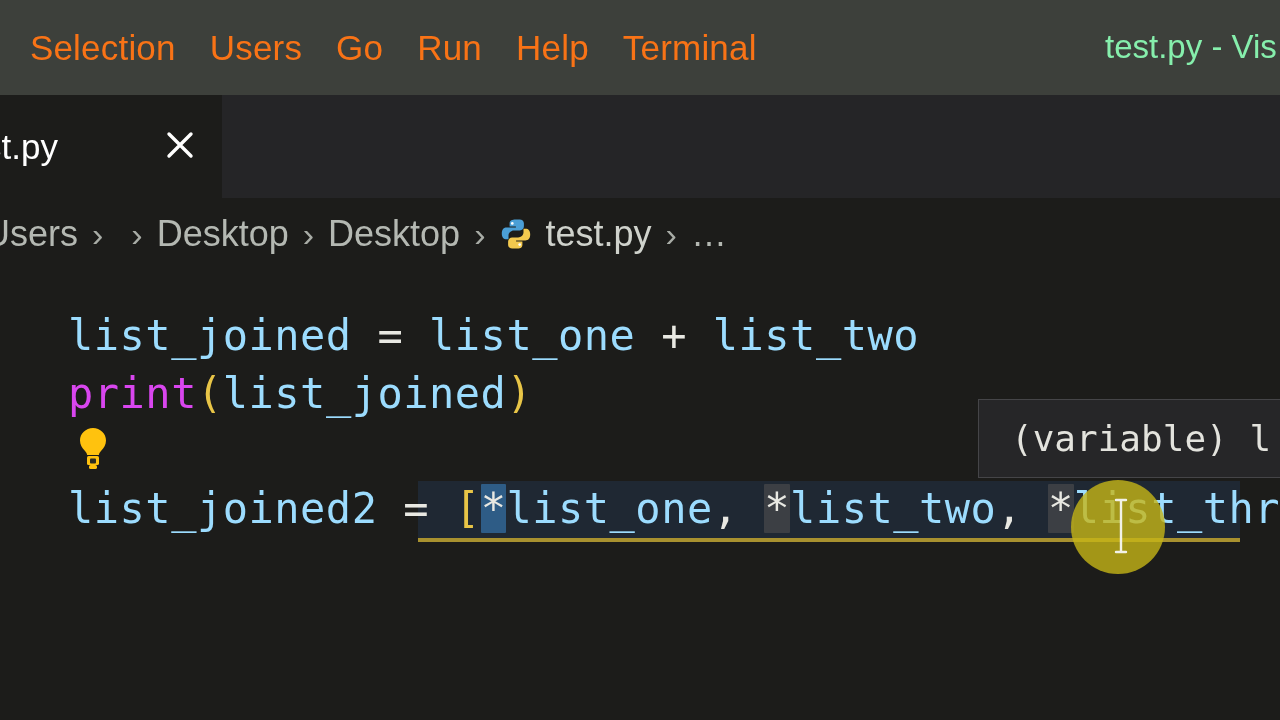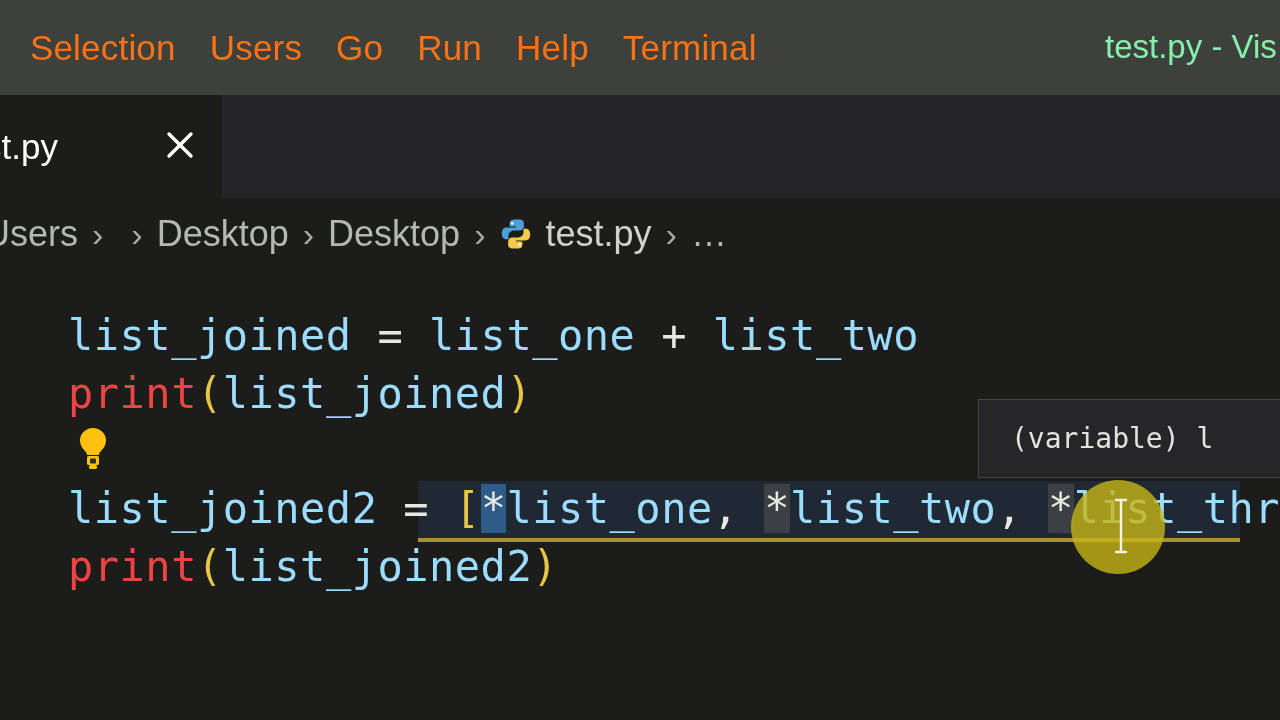--- a/index.html
+++ b/index.html
@@ -121,21 +121,21 @@
     white-space: pre;
     line-height: 1;
   }
   #line-1 { top: 45px; }
   #line-2 { top: 103px; }
   #line-3 { top: 218px; }
   #line-4 { top: 276px; }
 
   .tok-var  { color: #9cdcfe; }
   .tok-op   { color: #e8e8e2; }
-  .tok-fn   { color: #ef4444; }
+  .tok-fn   { color: #d946ef; }
   .tok-par  { color: #e8c547; }
   .tok-brk  { color: #e8c547; }
   .tok-star { color: #e8e8e2; }
   .tok-punc { color: #e8e8e2; }
 
   .sel-blue { background: #2e5c86; border-radius: 1px; }
   .sel-grey { background: #3c3f44; border-radius: 1px; }
 
   
   #lightbulb {
@@ -167,21 +167,21 @@
     width: 330px; height: 79px;
     background: #262628;
     border: 1px solid #454548;
     box-sizing: border-box;
     overflow: hidden;
     display: flex;
     align-items: center;
   }
   #hover-tooltip-text {
     font-family: "DejaVu Sans Mono", monospace;
-    font-size: 28px;
+    font-size: 36px;
     color: #e3e3dd;
     white-space: pre;
     padding-left: 32px;
     line-height: 1;
   }
 
   
   #click-highlight {
     position: absolute;
     left: 1071px; top: 480px;
@@ -264,21 +264,20 @@
         <rect x="15" y="31" width="12" height="9" rx="1.6" fill="#ffc20e"></rect>
         <rect x="18" y="33.5" width="6" height="5" rx="1" fill="#2c2c22"></rect>
         <rect x="17" y="40" width="8" height="4" rx="1.6" fill="#ffc20e"></rect>
       </svg>
     </div>
 
     <div class="code-line" id="line-3"><span class="tok-var">list_joined2</span><span class="tok-op"> </span><span class="tok-op">=</span><span class="tok-op"> </span><span class="tok-brk">[</span><span class="tok-star sel-blue">*</span><span class="tok-var">list_one</span><span class="tok-punc">,</span><span class="tok-op"> </span><span class="tok-star sel-grey">*</span><span class="tok-var">list_two</span><span class="tok-punc">,</span><span class="tok-op"> </span><span class="tok-star sel-grey">*</span><span class="tok-var">list_three</span></div>
 
     <div id="squiggle-underline"></div>
 
-    <div class="code-line" id="line-4"><span class="tok-fn">print</span><span class="tok-par">(</span><span class="tok-var">list_joined2</span><span class="tok-par">)</span></div>
   </div>
 
   <div id="hover-tooltip">
     <span id="hover-tooltip-text">(variable) l</span>
   </div>
 
   <div id="click-highlight"></div>
   <div id="text-caret">
     <svg width="14" height="56" viewBox="0 0 14 56">
       <path d="M2 2 H12 M7 2 V54 M2 54 H12" stroke="#f2f2e8" stroke-width="2.4" fill="none" stroke-linecap="round"></path>

